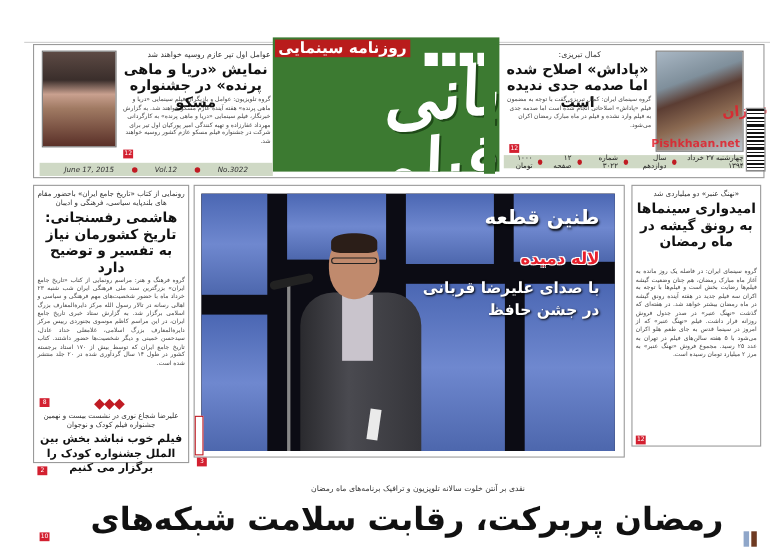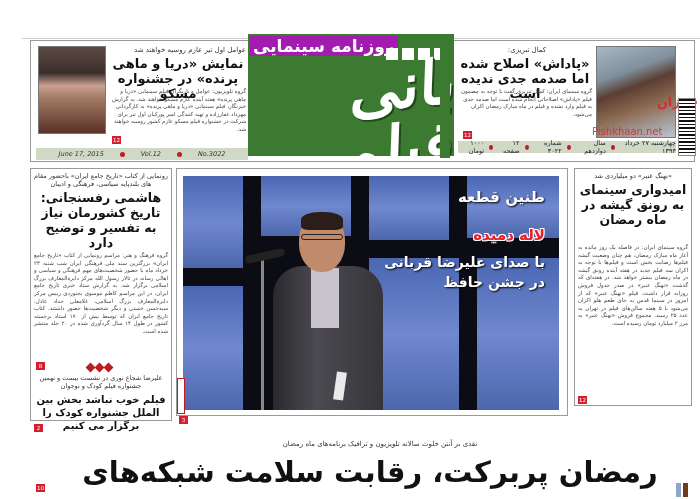--- a/index.html
+++ b/index.html
@@ -5,41 +5,41 @@
   *{box-sizing:border-box;margin:0;padding:0}
   html,body{width:700px;height:499px;overflow:hidden;background:#ffffff}
   body{position:relative;font-family:"DejaVu Sans",sans-serif;color:#111}
   .rtl{direction:rtl;text-align:right}
   .abs{position:absolute}
 
   
   .top-rule{left:22px;top:38px;width:678px;height:1px;background:#cfcfcf}
   .masthead-frame{left:30px;top:40px;width:665px;height:122px;border:1px solid #9a9a9a;background:#fff}
   .logo-box{left:248px;top:34px;width:206px;height:122px;background:#3c7a31;overflow:hidden}
-  .logo-sub{position:absolute;left:2px;top:2px;color:#fff;font-size:17px;font-weight:bold;background:#a21caf;padding:0 3px}
+  .logo-sub{position:absolute;left:2px;top:2px;color:#fff;font-size:14px;font-weight:bold;background:#b91c1c;padding:0 3px}
   .logo-main{position:absolute;left:14px;top:26px;color:#fff;font-size:62px;font-weight:bold;font-family:"DejaVu Serif",serif;transform:skewX(-8deg) rotate(-6deg);line-height:1;letter-spacing:-2px;text-shadow:2px 2px 0 #1f4a18}
   .logo-squares{position:absolute;right:8px;top:14px;display:flex;gap:4px}
   .logo-squares span{width:12px;height:12px;background:#fff;display:block}
 
   .green-strip{left:440px;top:40px;width:10px;height:118px;background:#3c7a31}
   .photo-woman{left:38px;top:46px;width:68px;height:88px;background:linear-gradient(180deg,#5d4a44 0%,#3a2e2b 30%,#c9a08f 45%,#a07a63 60%,#5a3028 100%);border:1px solid #777}
   .tl-kicker{left:110px;top:46px;width:136px;font-size:7px;color:#333}
   .tl-title{left:110px;top:56px;width:136px;font-size:13px;font-weight:bold;line-height:15px}
   .tl-body{left:110px;top:88px;width:136px;font-size:5.5px;line-height:7.5px;color:#444}
   .date-strip-left{left:36px;top:148px;width:212px;height:12px;background:#cfd9c5;font-size:6.5px;color:#333;display:flex;align-items:center;justify-content:center;gap:16px;font-style:italic}
   .dot{width:5px;height:5px;border-radius:50%;background:#c01b23;display:inline-block}
   .pg-badge{width:9px;height:8px;background:#d32030;color:#fff;font-size:5.5px;line-height:8px;text-align:center;display:block}
 
   
   .tr-kicker{left:462px;top:46px;width:130px;font-size:7px;color:#333;text-align:center}
   .tr-title{left:458px;top:56px;width:134px;font-size:13px;font-weight:bold;line-height:15px;text-align:center}
   .tr-body{left:458px;top:88px;width:134px;font-size:5.5px;line-height:7.5px;color:#444}
   .photo-man{left:596px;top:46px;width:80px;height:92px;background:linear-gradient(160deg,#a9b7c4 0%,#7f8f9b 30%,#5b3d33 45%,#8b6a52 65%,#b9c6d2 100%);border:1px solid #777}
   .watermark{left:598px;top:96px;width:100px;color:#e2202c;font-size:13px;font-weight:bold;opacity:.85;transform:rotate(-4deg)}
-  .watermark-url{left:592px;top:126px;color:#e2202c;font-size:10px;font-weight:normal;opacity:.85}
+  .watermark-url{left:592px;top:126px;color:#e2202c;font-size:10px;font-weight:bold;opacity:.85}
   .barcode{left:678px;top:98px;width:18px;height:58px;background:repeating-linear-gradient(180deg,#111 0 2px,#fff 2px 4px,#111 4px 5px,#fff 5px 7px);border:1px solid #888}
   .date-strip-right{left:458px;top:141px;width:218px;height:12px;background:#cfd9c5;font-size:6.5px;color:#222;display:flex;align-items:center;justify-content:center;gap:5px;direction:rtl}
 
   
   .col-left{left:30px;top:168px;width:142px;height:253px;border:1px solid #9a9a9a;background:#fff}
   .cl-kicker{left:34px;top:172px;width:134px;font-size:6.5px;line-height:8px;color:#333;text-align:center}
   .cl-title{left:34px;top:190px;width:134px;font-size:12.5px;font-weight:bold;line-height:15px;text-align:center}
   .cl-body{left:34px;top:252px;width:134px;font-size:5.5px;line-height:7.6px;color:#444;text-align:justify}
   .cl-sep{left:84px;top:364px;width:30px;display:flex;gap:2px;justify-content:center}
   .cl-sep span{width:7px;height:7px;background:#c01b23;transform:rotate(45deg);display:block}
@@ -57,21 +57,21 @@
   .pane{position:absolute;background:linear-gradient(180deg,#4b67b3 0%,#6f88cf 50%,#4d67ad 100%)}
   .speaker-body{position:absolute;left:90px;top:90px;width:110px;height:150px;background:linear-gradient(90deg,#2a2a2e,#4a4a50 40%,#35353a);border-radius:30px 30px 0 0}
   .speaker-shirt{position:absolute;left:128px;top:92px;width:28px;height:60px;background:#c9c4cc}
   .speaker-head{position:absolute;left:116px;top:38px;width:46px;height:58px;background:#c08a6d;border-radius:45% 45% 48% 48%}
   .speaker-hair{position:absolute;left:118px;top:36px;width:42px;height:18px;background:#2b1e18;border-radius:45% 45% 20% 20%}
   .glasses{position:absolute;left:118px;top:58px;width:42px;height:6px;border:1.5px solid #222;border-radius:3px}
   .mic-stand{position:absolute;left:78px;top:82px;width:3px;height:160px;background:#888}
   .mic{position:absolute;left:62px;top:76px;width:40px;height:8px;background:#222;border-radius:4px;transform:rotate(-12deg)}
   .paper{position:absolute;left:152px;top:196px;width:10px;height:28px;background:#eaeaea;transform:rotate(8deg)}
   .ph-text{position:absolute;right:14px;text-align:right;direction:rtl;font-weight:bold;text-shadow:1px 1px 2px #000}
-  .ph-l1{top:12px;color:#fff;font-size:15px}
+  .ph-l1{top:12px;color:#fff;font-size:18px}
   .ph-l2{top:30px;color:#e8202c;font-size:15px;text-shadow:1px 1px 0 #fff,-1px -1px 0 #fff,1px -1px 0 #fff,-1px 1px 0 #fff}
   .ph-l3{top:50px;color:#e8202c;font-size:15px;text-shadow:1px 1px 0 #fff,-1px -1px 0 #fff,1px -1px 0 #fff,-1px 1px 0 #fff}
   .ph-l4{top:78px;color:#fff;font-size:14px}
   .ph-l5{top:98px;color:#fff;font-size:14px}
   .vert-tag{left:177px;top:378px;width:8px;height:36px;background:#fff;border:1px solid #c01b23}
 
   
   .caption{left:190px;top:440px;width:380px;font-size:7px;color:#333;text-align:center}
   .headline{left:70px;top:450px;width:600px;font-size:29px;font-weight:bold;text-align:center;line-height:44px;font-family:"DejaVu Sans",sans-serif;letter-spacing:-0.5px}
   .bars{left:676px;top:483px;display:flex;gap:2px}
@@ -162,21 +162,21 @@
   <div class="ph-text ph-l1">طنین قطعه</div>
   <div class="ph-text ph-l3">لاله دمیده</div>
   <div class="ph-text ph-l5">در جشن حافظ</div>
   <div class="ph-text ph-l4">با صدای علیرضا قربانی</div>
 </div>
 <div class="abs vert-tag"></div>
 <span class="abs pg-badge" style="left:179px;top:416px">3</span>
 
 <div class="abs col-right"></div>
 <div class="abs cr-kicker rtl" style="text-align:center">«نهنگ عنبر» دو میلیاردی شد</div>
-<div class="abs cr-title rtl" style="text-align:center">امیدواری سینمای به رونق گیشه در ماه رمضان</div>
+<div class="abs cr-title rtl" style="text-align:center">امیدواری سینماها به رونق گیشه در ماه رمضان</div>
 <div class="abs cr-body rtl">گروه سینمای ایران: در فاصله یک روز مانده به آغاز ماه مبارک رمضان، هم چنان وضعیت گیشه فیلم‌ها رضایت بخش است و فیلم‌ها با توجه به اکران سه فیلم جدید در هفته آینده رونق گیشه در ماه رمضان بیشتر خواهد شد. در هفته‌ای که گذشت «نهنگ عنبر» در صدر جدول فروش روزانه قرار داشت. فیلم «نهنگ عنبر» که از امروز در سینما قدس به جای طعم هلو اکران می‌شود با ۵ هفته سالن‌های فیلم در تهران به عدد ۲۵ رسید. مجموع فروش «نهنگ عنبر» به مرز ۲ میلیارد تومان رسیده است.</div>
 <span class="abs pg-badge" style="left:578px;top:396px">12</span>
 
 <div class="abs caption rtl" style="">نقدی بر آنتن خلوت سالانه تلویزیون و ترافیک برنامه‌های ماه رمضان</div>
 <div class="abs headline rtl" style="text-align:center">رمضان پربرکت، رقابت سلامت شبکه‌های تلویزیونی</div>
 <span class="abs pg-badge" style="left:36px;top:484px">10</span>
 <div class="abs bars">
   <span style="background:#8fa6c9"></span>
     <span style="background:#6e3a22"></span>
 </div>

